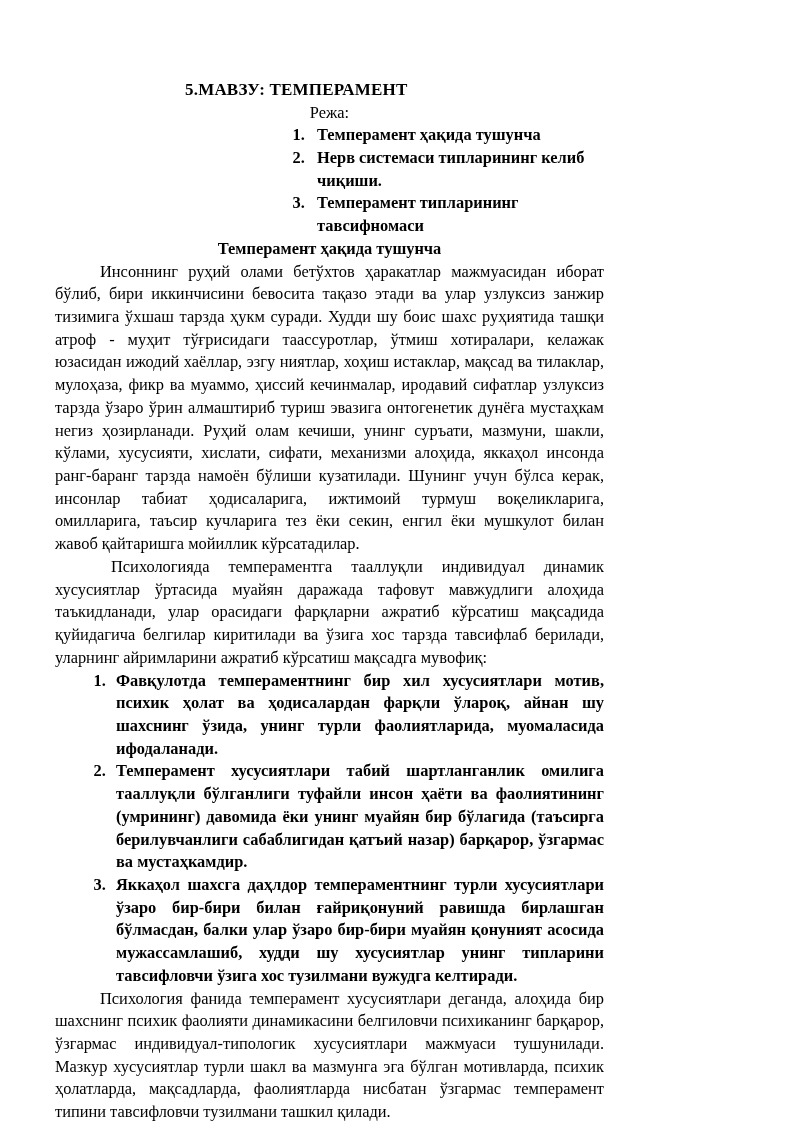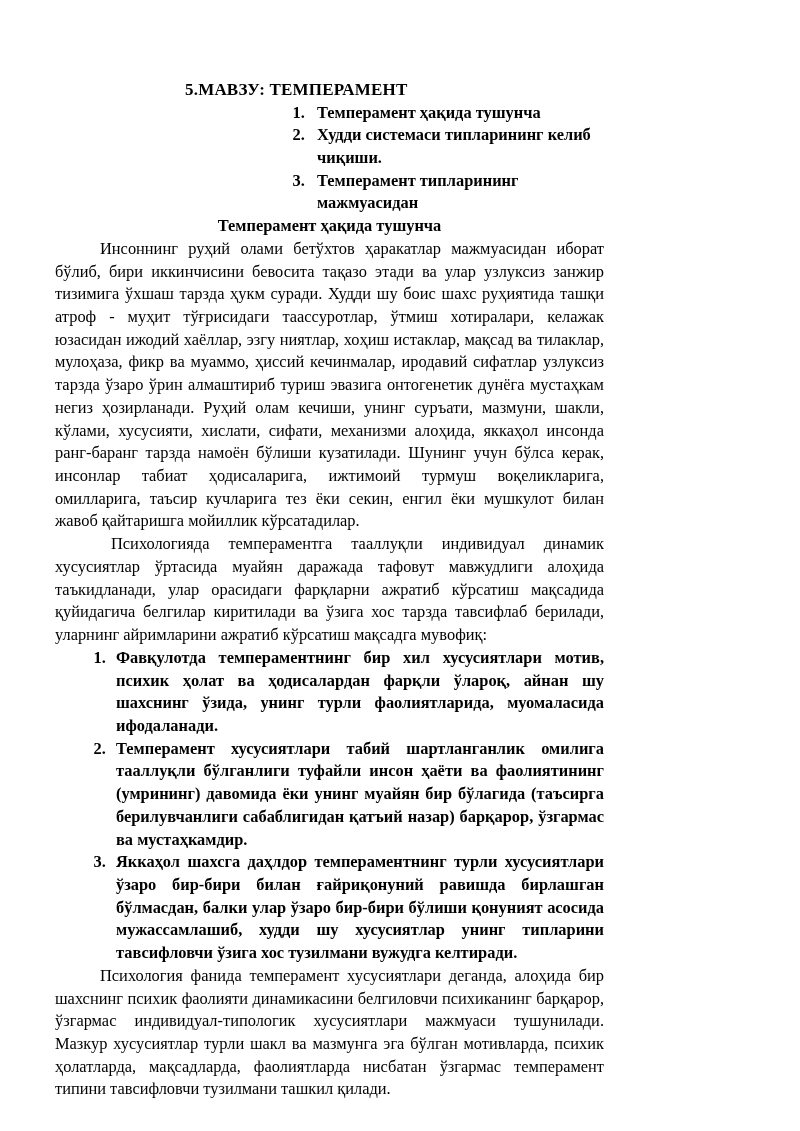--- a/index.html
+++ b/index.html
@@ -54,35 +54,36 @@
   }
   .feature-list li { padding-left: 6px; }
 </style>
 </head>
 <body>
 
 <div class="page">
 
   <div class="doc-title">5.МАВЗУ: ТЕМПЕРАМЕНТ</div>
 
+  <div class="plan-label">Режа:</div>
 
   <ol class="plan-list">
     <li>Темперамент ҳақида тушунча</li>
-    <li>Худди системаси типларининг  келиб чиқиши.</li>
-    <li>Темперамент типларининг мажмуасидан</li>
+    <li>Нерв системаси типларининг  келиб чиқиши.</li>
+    <li>Темперамент типларининг тавсифномаси</li>
   </ol>
 
   <div class="section-heading">Темперамент ҳақида тушунча</div>
 
   <p class="para">Инсоннинг руҳий олами бетўхтов ҳаракатлар мажмуасидан иборат бўлиб, бири иккинчисини бевосита тақазо этади ва улар узлуксиз занжир тизимига ўхшаш тарзда ҳукм суради. Худди шу боис шахс руҳиятида ташқи атроф - муҳит тўғрисидаги таассуротлар, ўтмиш хотиралари, келажак юзасидан ижодий хаёллар, эзгу ниятлар, хоҳиш истаклар, мақсад ва тилаклар, мулоҳаза, фикр ва муаммо, ҳиссий кечинмалар, иродавий сифатлар узлуксиз тарзда ўзаро ўрин алмаштириб туриш эвазига онтогенетик дунёга мустаҳкам негиз ҳозирланади. Руҳий олам кечиши, унинг суръати, мазмуни, шакли, кўлами, хусусияти, хислати, сифати, механизми алоҳида, яккаҳол инсонда ранг-баранг тарзда намоён бўлиши кузатилади. Шунинг учун бўлса керак, инсонлар табиат ҳодисаларига, ижтимоий турмуш воқеликларига, омилларига, таъсир кучларига тез ёки секин, енгил ёки мушкулот билан жавоб қайтаришга мойиллик кўрсатадилар.</p>
 
   <p class="para deep-indent">Психологияда темпераментга тааллуқли индивидуал динамик хусусиятлар ўртасида муайян даражада тафовут мавжудлиги алоҳида таъкидланади, улар орасидаги фарқларни ажратиб кўрсатиш мақсадида қуйидагича белгилар киритилади ва ўзига хос тарзда тавсифлаб берилади, уларнинг айримларини ажратиб кўрсатиш мақсадга мувофиқ:</p>
 
   <ol class="feature-list">
     <li>Фавқулотда темпераментнинг бир хил хусусиятлари  мотив, психик ҳолат ва ҳодисалардан фарқли ўлароқ, айнан шу шахснинг ўзида, унинг турли фаолиятларида, муомаласида ифодаланади.</li>
     <li>Темперамент хусусиятлари табий шартланганлик омилига тааллуқли бўлганлиги туфайли инсон ҳаёти ва фаолиятининг (умрининг) давомида ёки унинг муайян бир бўлагида (таъсирга берилувчанлиги сабаблигидан қатъий назар) барқарор, ўзгармас ва мустаҳкамдир.</li>
-    <li>Яккаҳол шахсга даҳлдор темпераментнинг турли хусусиятлари ўзаро бир-бири билан ғайриқонуний равишда бирлашган бўлмасдан, балки улар ўзаро бир-бири бўлиши қонуният асосида мужассамлашиб, худди шу хусусиятлар унинг типларини тавсифловчи ўзига хос тузилмани вужудга келтиради.</li>
+    <li>Яккаҳол шахсга даҳлдор темпераментнинг турли хусусиятлари ўзаро бир-бири билан ғайриқонуний равишда бирлашган бўлмасдан, балки улар ўзаро бир-бири муайян қонуният асосида мужассамлашиб, худди шу хусусиятлар унинг типларини тавсифловчи ўзига хос тузилмани вужудга келтиради.</li>
   </ol>
 
   <p class="para">Психология фанида темперамент хусусиятлари деганда, алоҳида бир шахснинг психик фаолияти динамикасини белгиловчи психиканинг барқарор, ўзгармас индивидуал-типологик хусусиятлари мажмуаси тушунилади. Мазкур хусусиятлар турли шакл ва мазмунга  эга бўлган мотивларда, психик ҳолатларда, мақсадларда, фаолиятларда нисбатан ўзгармас  темперамент типини тавсифловчи тузилмани ташкил қилади.</p>
 
 
 </div>
 
 </body></html>

